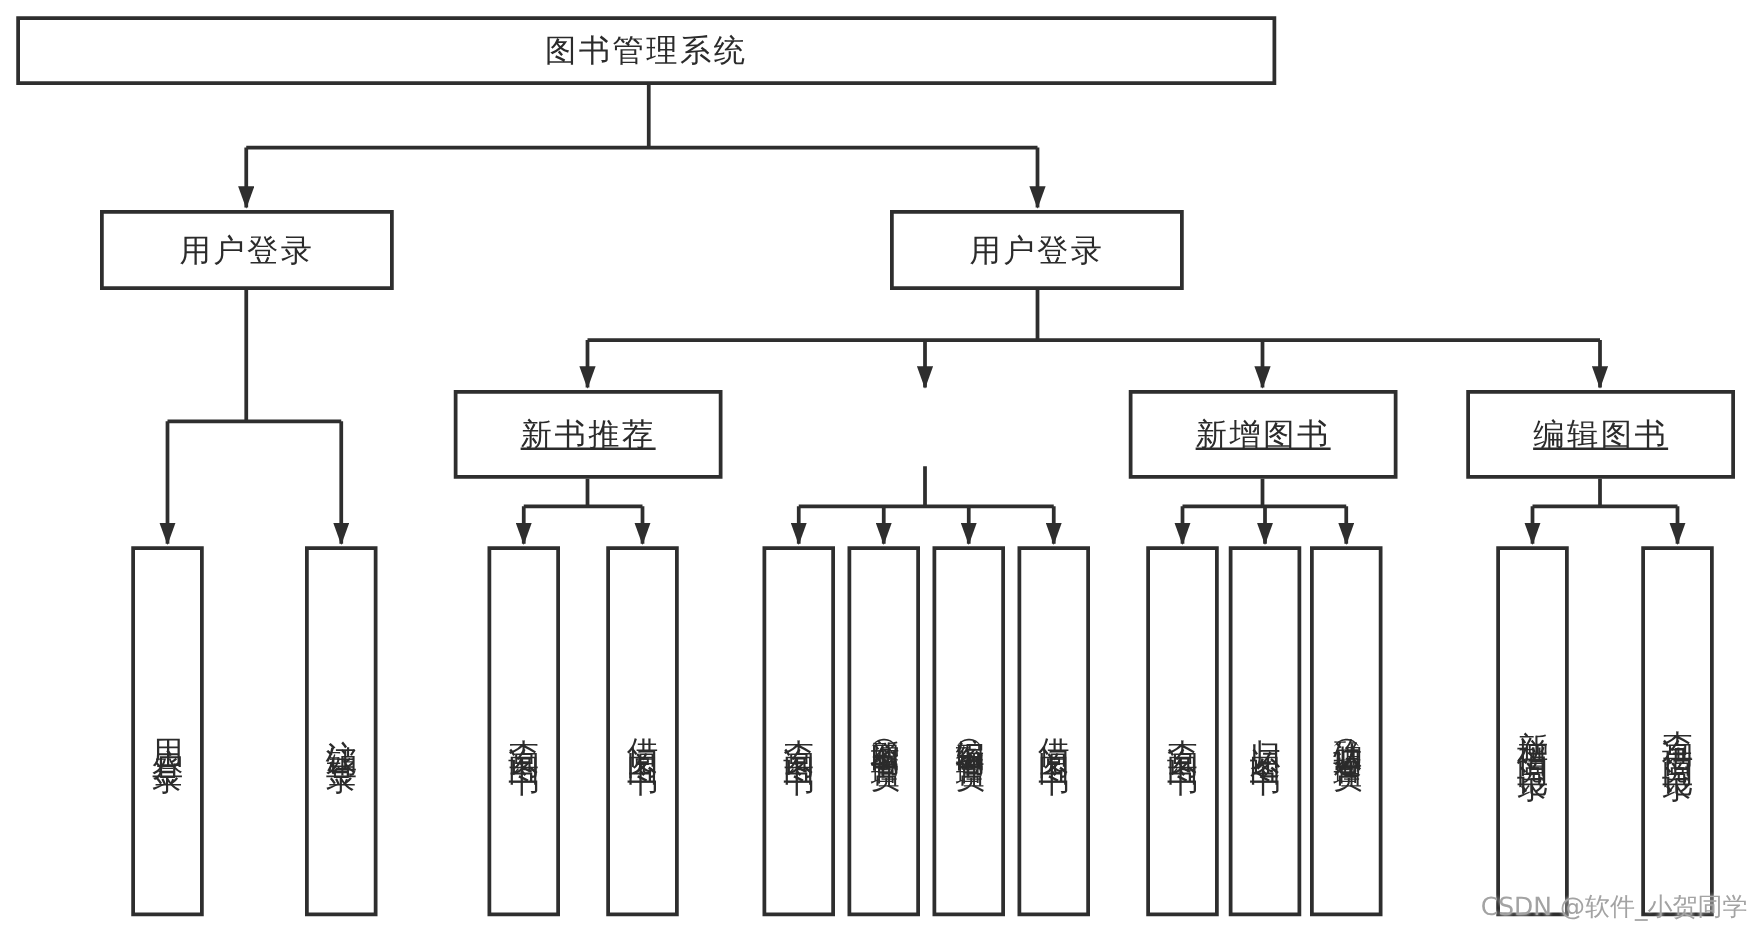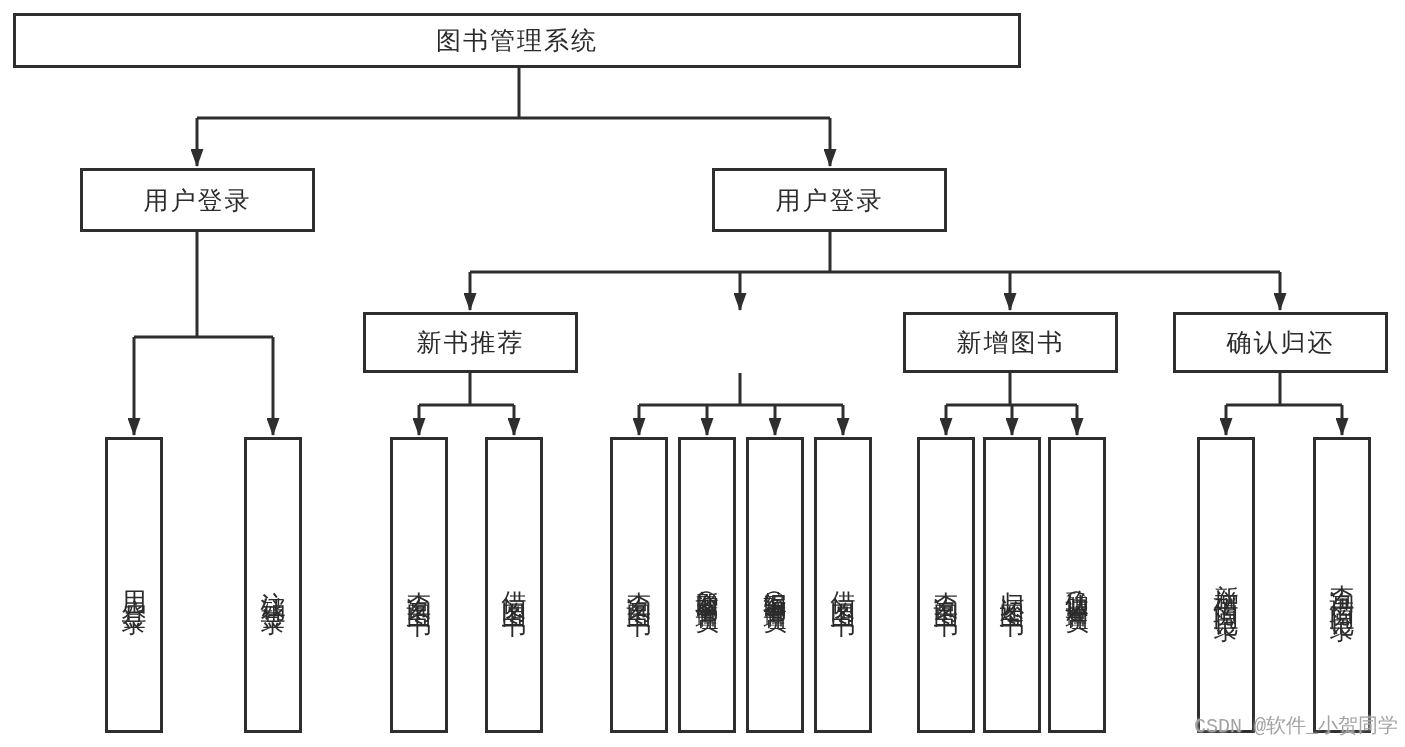--- a/index.html
+++ b/index.html
@@ -22,21 +22,21 @@
     justify-content: center;
     color: #2b2b2b;
   }
   .h-node span {
     font-size: 25px;
     letter-spacing: 2px;
     white-space: nowrap;
   }
   .root-node { left: 13px; top: 13px; width: 1008px; height: 55px; }
   .lvl2 { top: 168px; width: 235px; height: 64px; }
-  .lvl3 { top: 312px; width: 215px; height: 61px; }
+  .lvl3 { top: 312px; width: 215px; height: 71px; text-decoration: underline; }
   .leaf { top: 437px; width: 58px; height: 296px; }
   .leaf span {
     writing-mode: vertical-rl;
     text-orientation: mixed;
     font-size: 25px;
     line-height: 1;
     letter-spacing: 7px;
   }
   .leaf.long span {
     font-size: 23px;
@@ -44,21 +44,20 @@
   }
   .watermark {
     position: absolute;
     top: 712px;
     right: 7px;
     font-size: 20px;
     color: #a3a3a3;
     text-shadow: 0 0 3px #ffffff;
     z-index: 5;
     white-space: nowrap;
-    font-family: Liberation Mono, monospace;
   }
 </style>
 </head>
 <body>
 
 <div class="canvas">
 
   <svg class="connectors" width="1405" height="747" viewBox="0 0 1405 747">
     <defs>
       <marker id="arrow" markerUnits="userSpaceOnUse" markerWidth="18" markerHeight="13" viewBox="0 0 18 13" refX="17" refY="6.5" orient="auto">
@@ -113,21 +112,21 @@
     <span>用户登录</span>
   </div>
 
   <div class="node h-node lvl3" style="left:363px">
     <span>新书推荐</span>
   </div>
   <div class="node h-node lvl3" style="left:903px">
     <span>新增图书</span>
   </div>
   <div class="node h-node lvl3" style="left:1173px">
-    <span>确认归还</span>
+    <span>编辑图书</span>
   </div>
 
   <div class="node leaf" style="left:105px">
     <span>用户登录</span>
   </div>
   <div class="node leaf" style="left:244px">
     <span>注销登录</span>
   </div>
 
   <div class="node leaf" style="left:390px">

